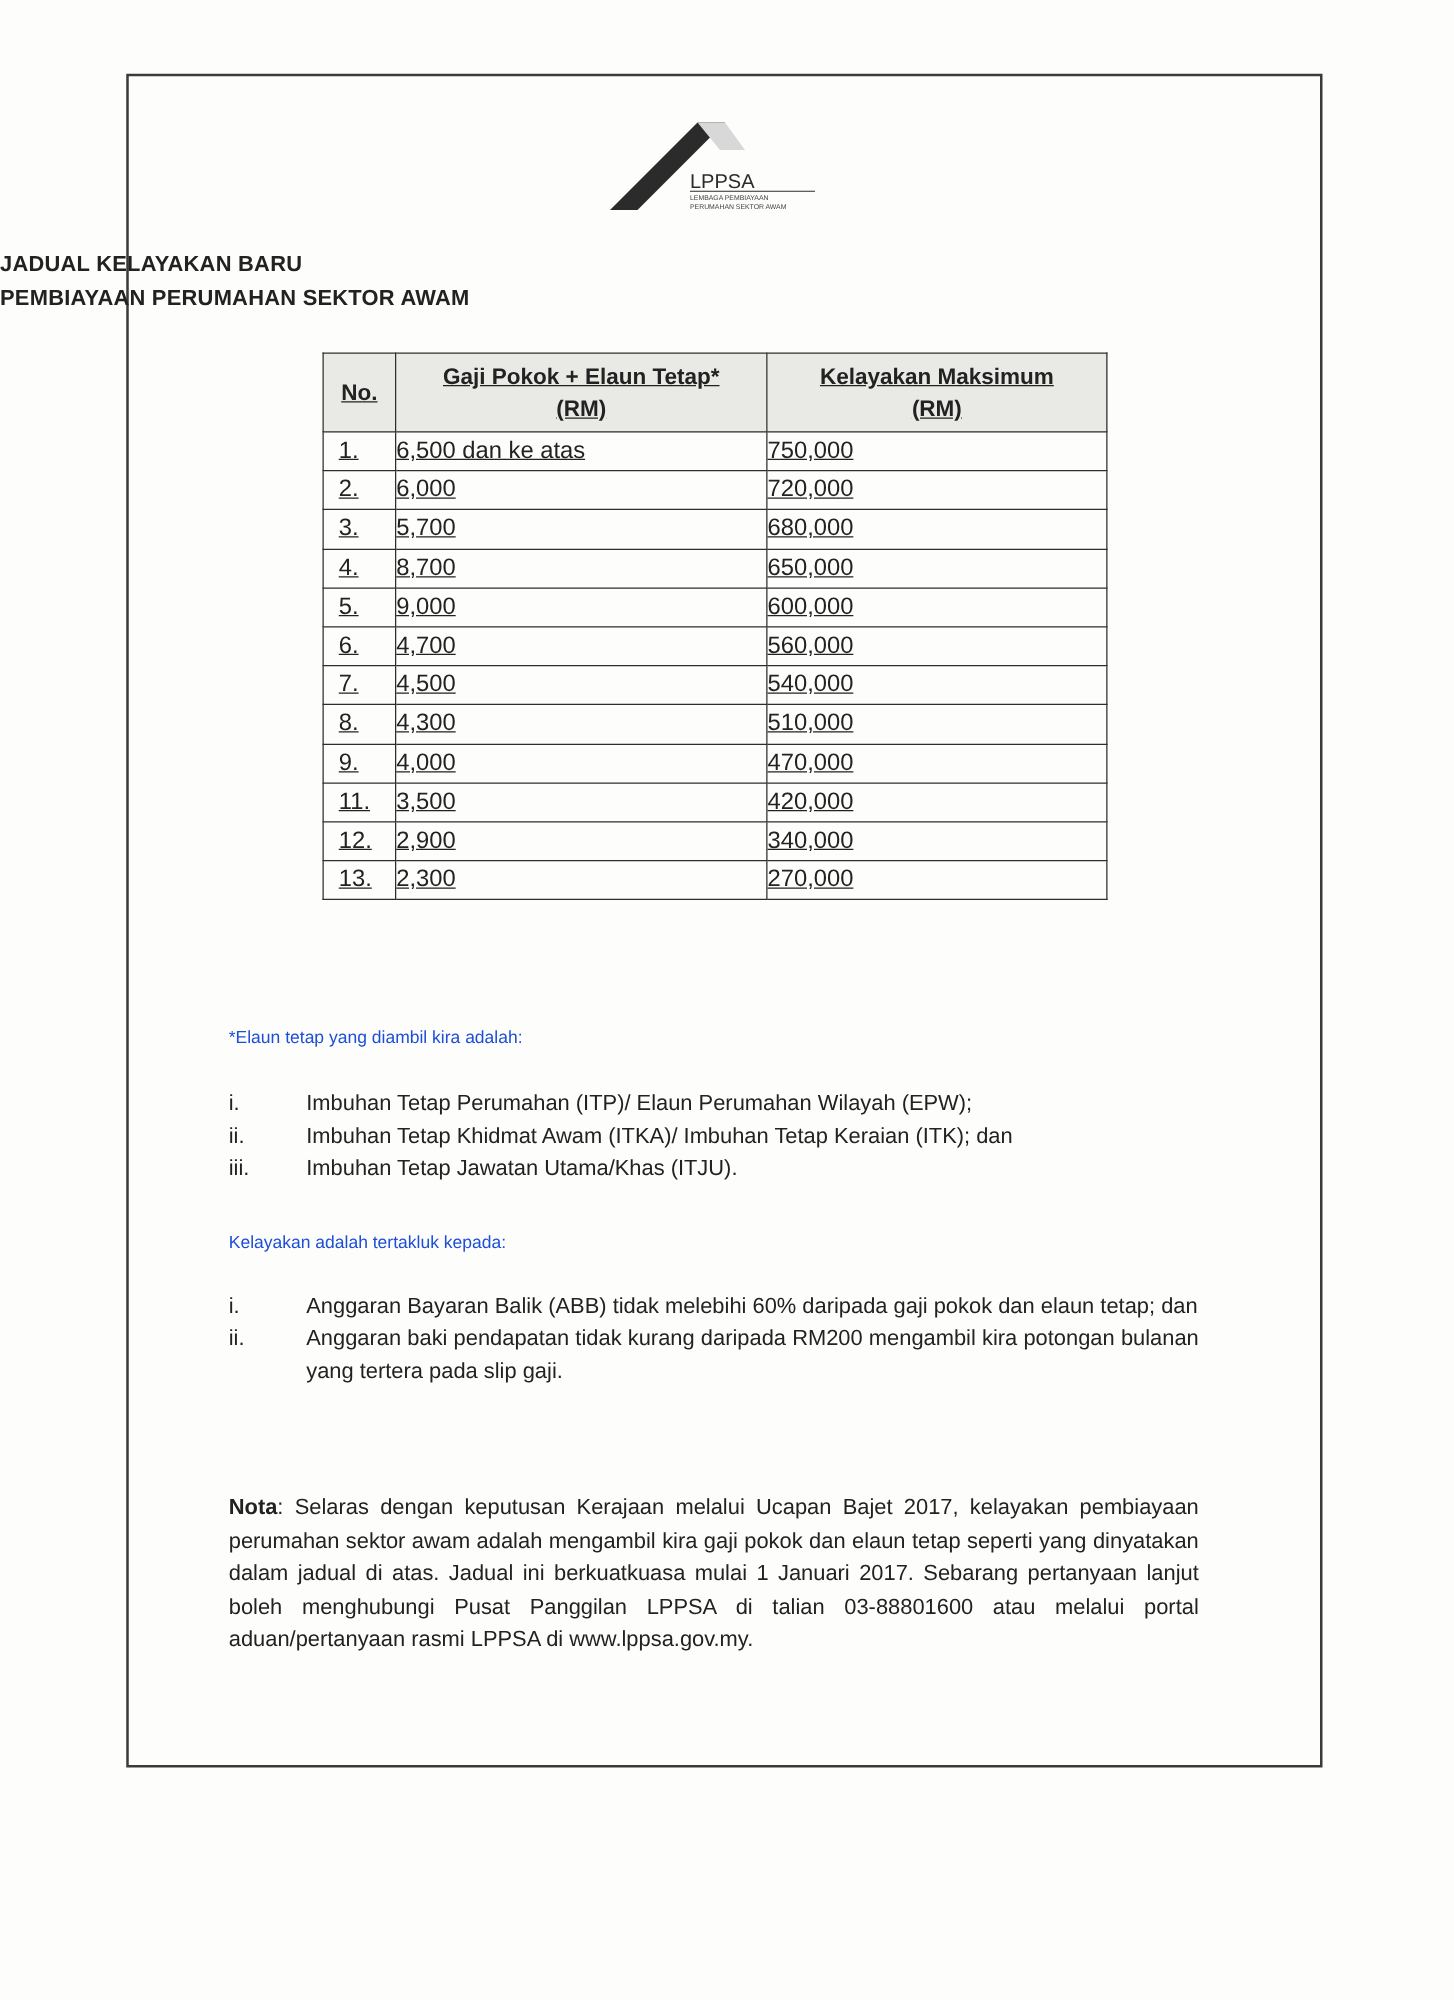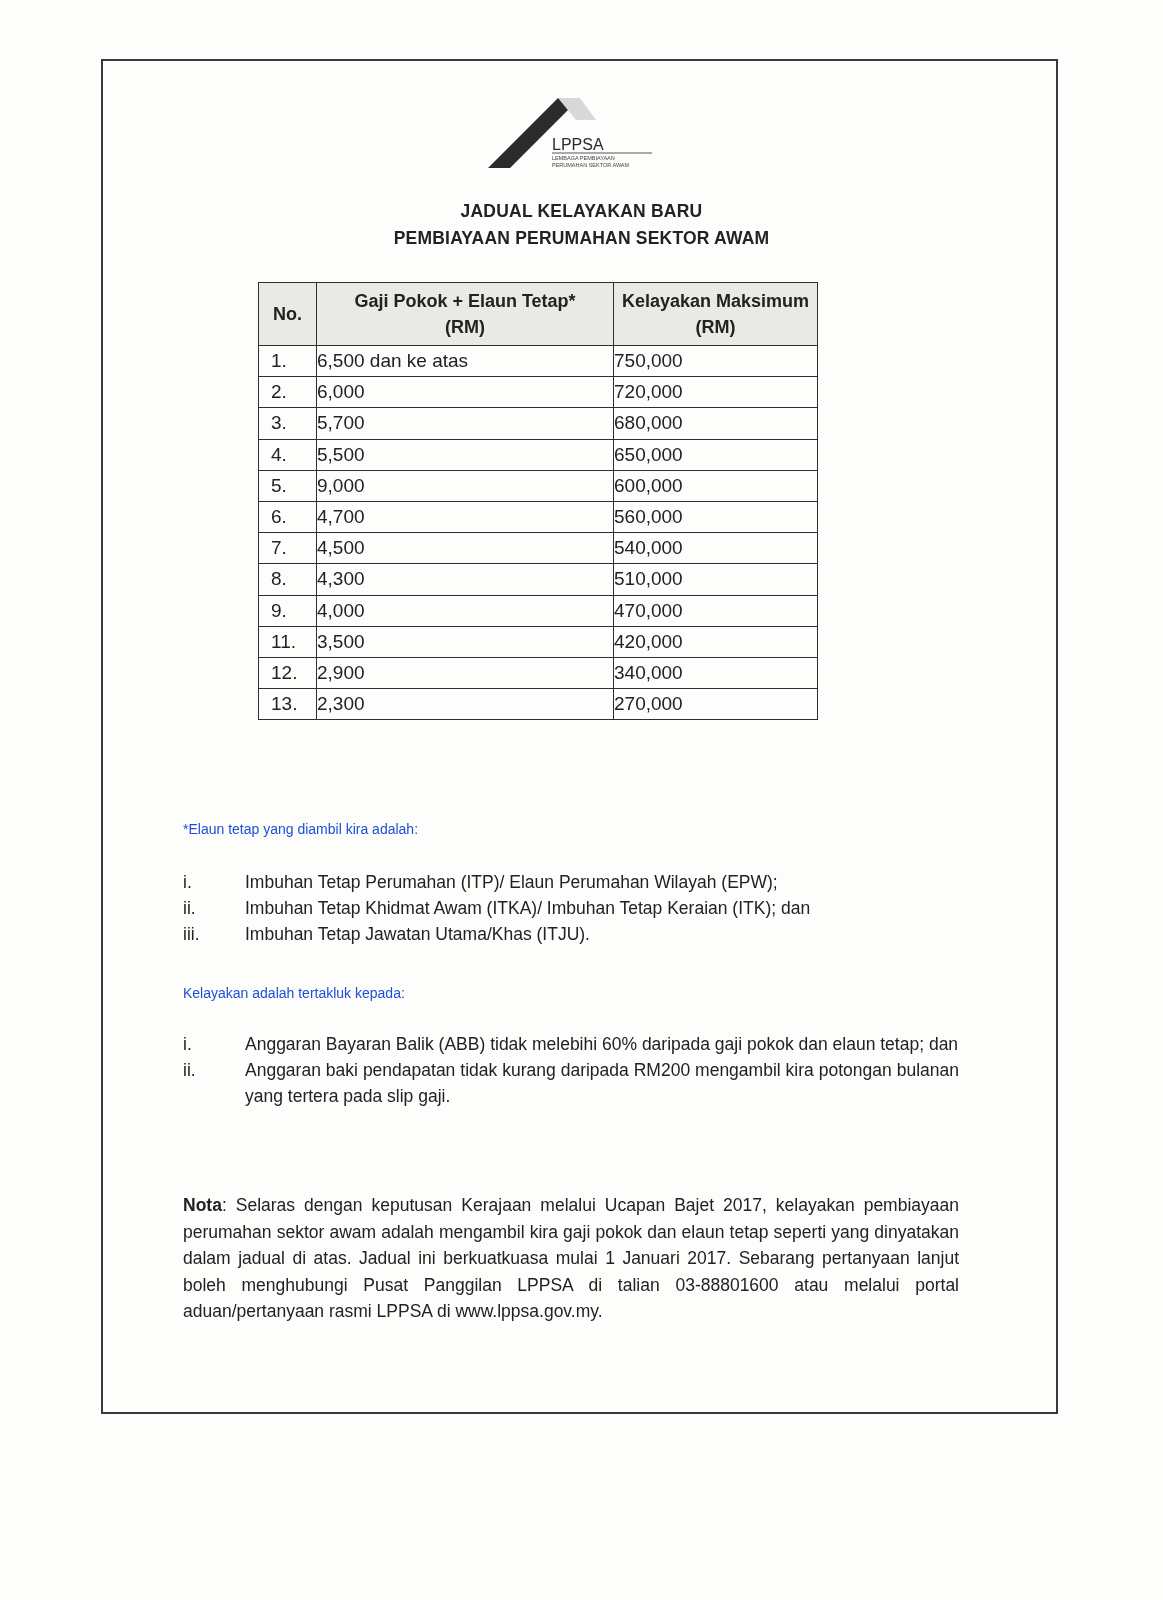--- a/index.html
+++ b/index.html
@@ -7,29 +7,29 @@
       width: 1163px; height: 1600px; background: #fdfdfb; position: relative; overflow: hidden;
       font-family: "Liberation Sans", sans-serif; color: #1f1f1f;
     }
     .frame {
       position: absolute; left: 101px; top: 59px; width: 957px; height: 1355px;
       border: 2px solid #3a3a3a; box-sizing: border-box;
     }
     .logo { position: absolute; left: 484px; top: 94px; width: 200px; height: 80px; }
     .logo svg { display: block; }
     .title {
-      position: absolute; left: 0; width: 1163px; text-align: center;
+      position: absolute; left: 0; width: 1163px; text-align: left;
       font-weight: bold; font-size: 17.5px; letter-spacing: 0.2px; color: #222;
     }
     .title.t1 { top: 201px; }
     .title.t2 { top: 228px; }
 
     table.elig {
-      position: absolute; left: 258px; top: 282px; width: 560px;
-      border-collapse: collapse; font-size: 19px; color: #222;
+      position: absolute; left: 258px; top: 282px; width: 628px;
+      border-collapse: collapse; font-size: 19px; color: #222; text-decoration: underline;
     }
     table.elig th, table.elig td { border: 1.5px solid #2e2e2e; padding: 0; }
     table.elig th {
       background: #e9e9e6; font-weight: bold; font-size: 18px; height: 62px; line-height: 26px;
       text-align: center;
     }
     table.elig td { height: 30.2px; line-height: 30px; text-align: left; }
     table.elig td.no { text-align: left; padding-left: 12px; width: 45px; }
     table.elig th.no { width: 57px; }
     table.elig .c2 { width: 296px; }
@@ -89,21 +89,21 @@
         <td class="c2">6,000</td>
         <td>720,000</td>
       </tr>
       <tr>
         <td class="no">3.</td>
         <td class="c2">5,700</td>
         <td>680,000</td>
       </tr>
       <tr>
         <td class="no">4.</td>
-        <td class="c2">5,500</td>
+        <td class="c2">8,700</td>
         <td>650,000</td>
       </tr>
       <tr>
         <td class="no">5.</td>
         <td class="c2">9,000</td>
         <td>600,000</td>
       </tr>
       <tr>
         <td class="no">6.</td>
         <td class="c2">4,700</td>

